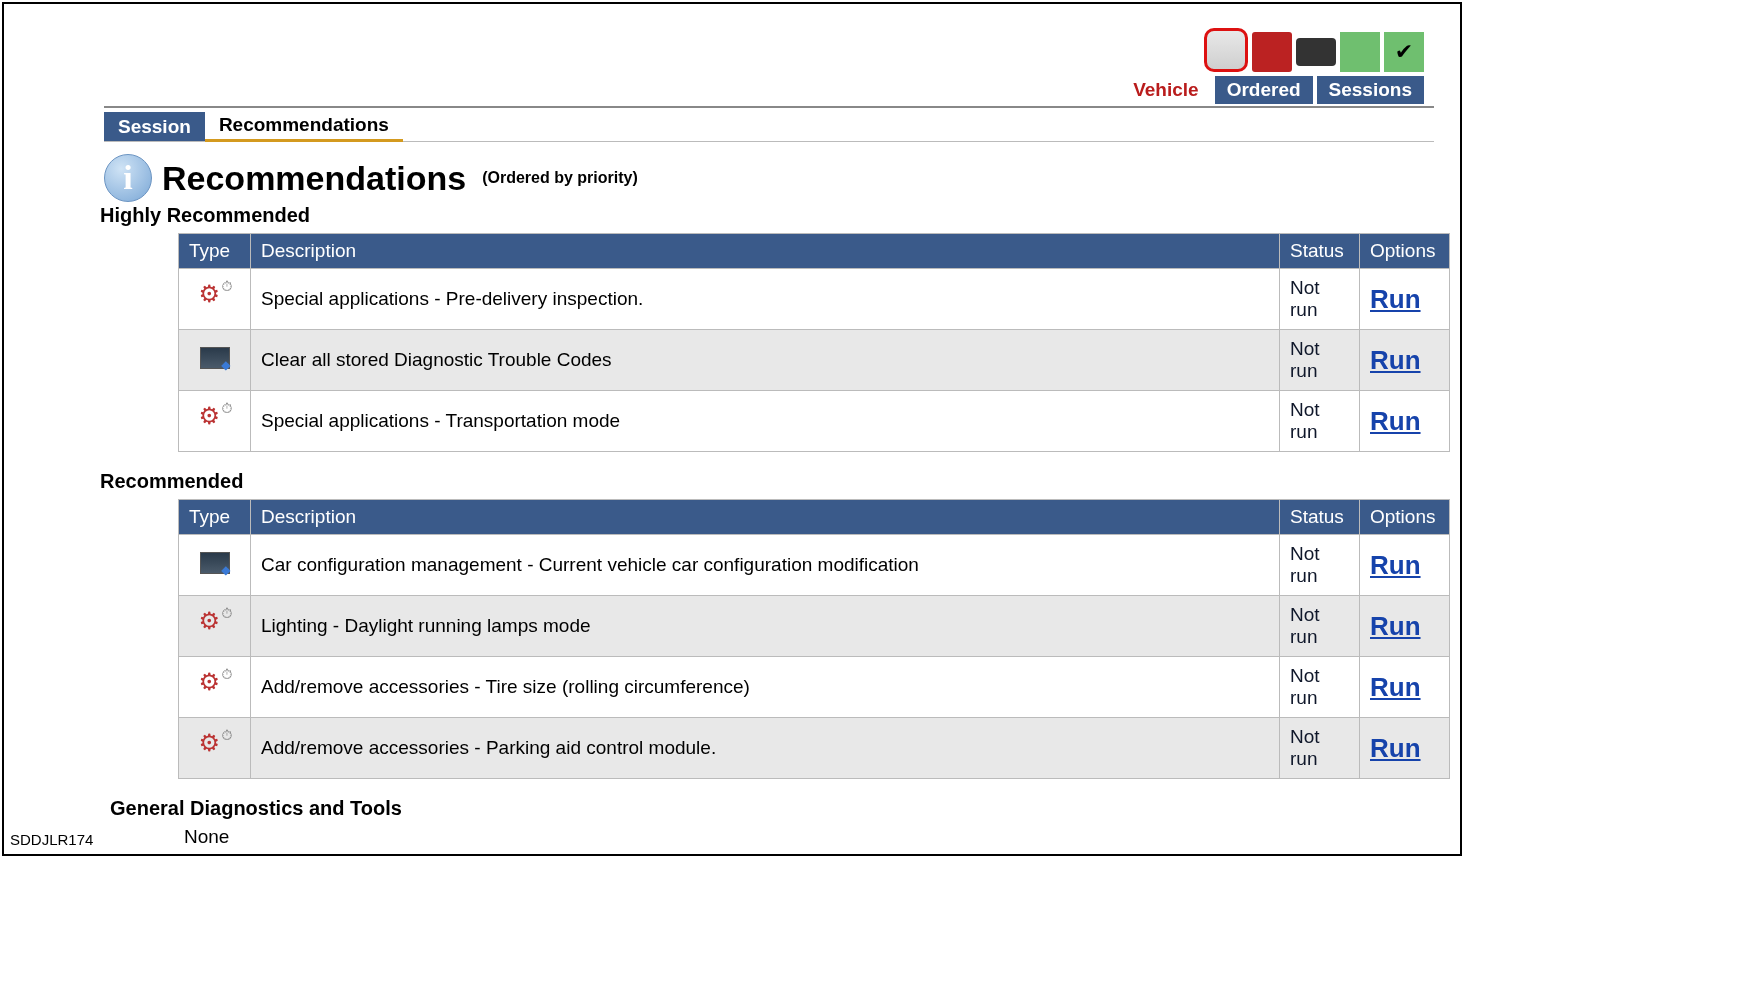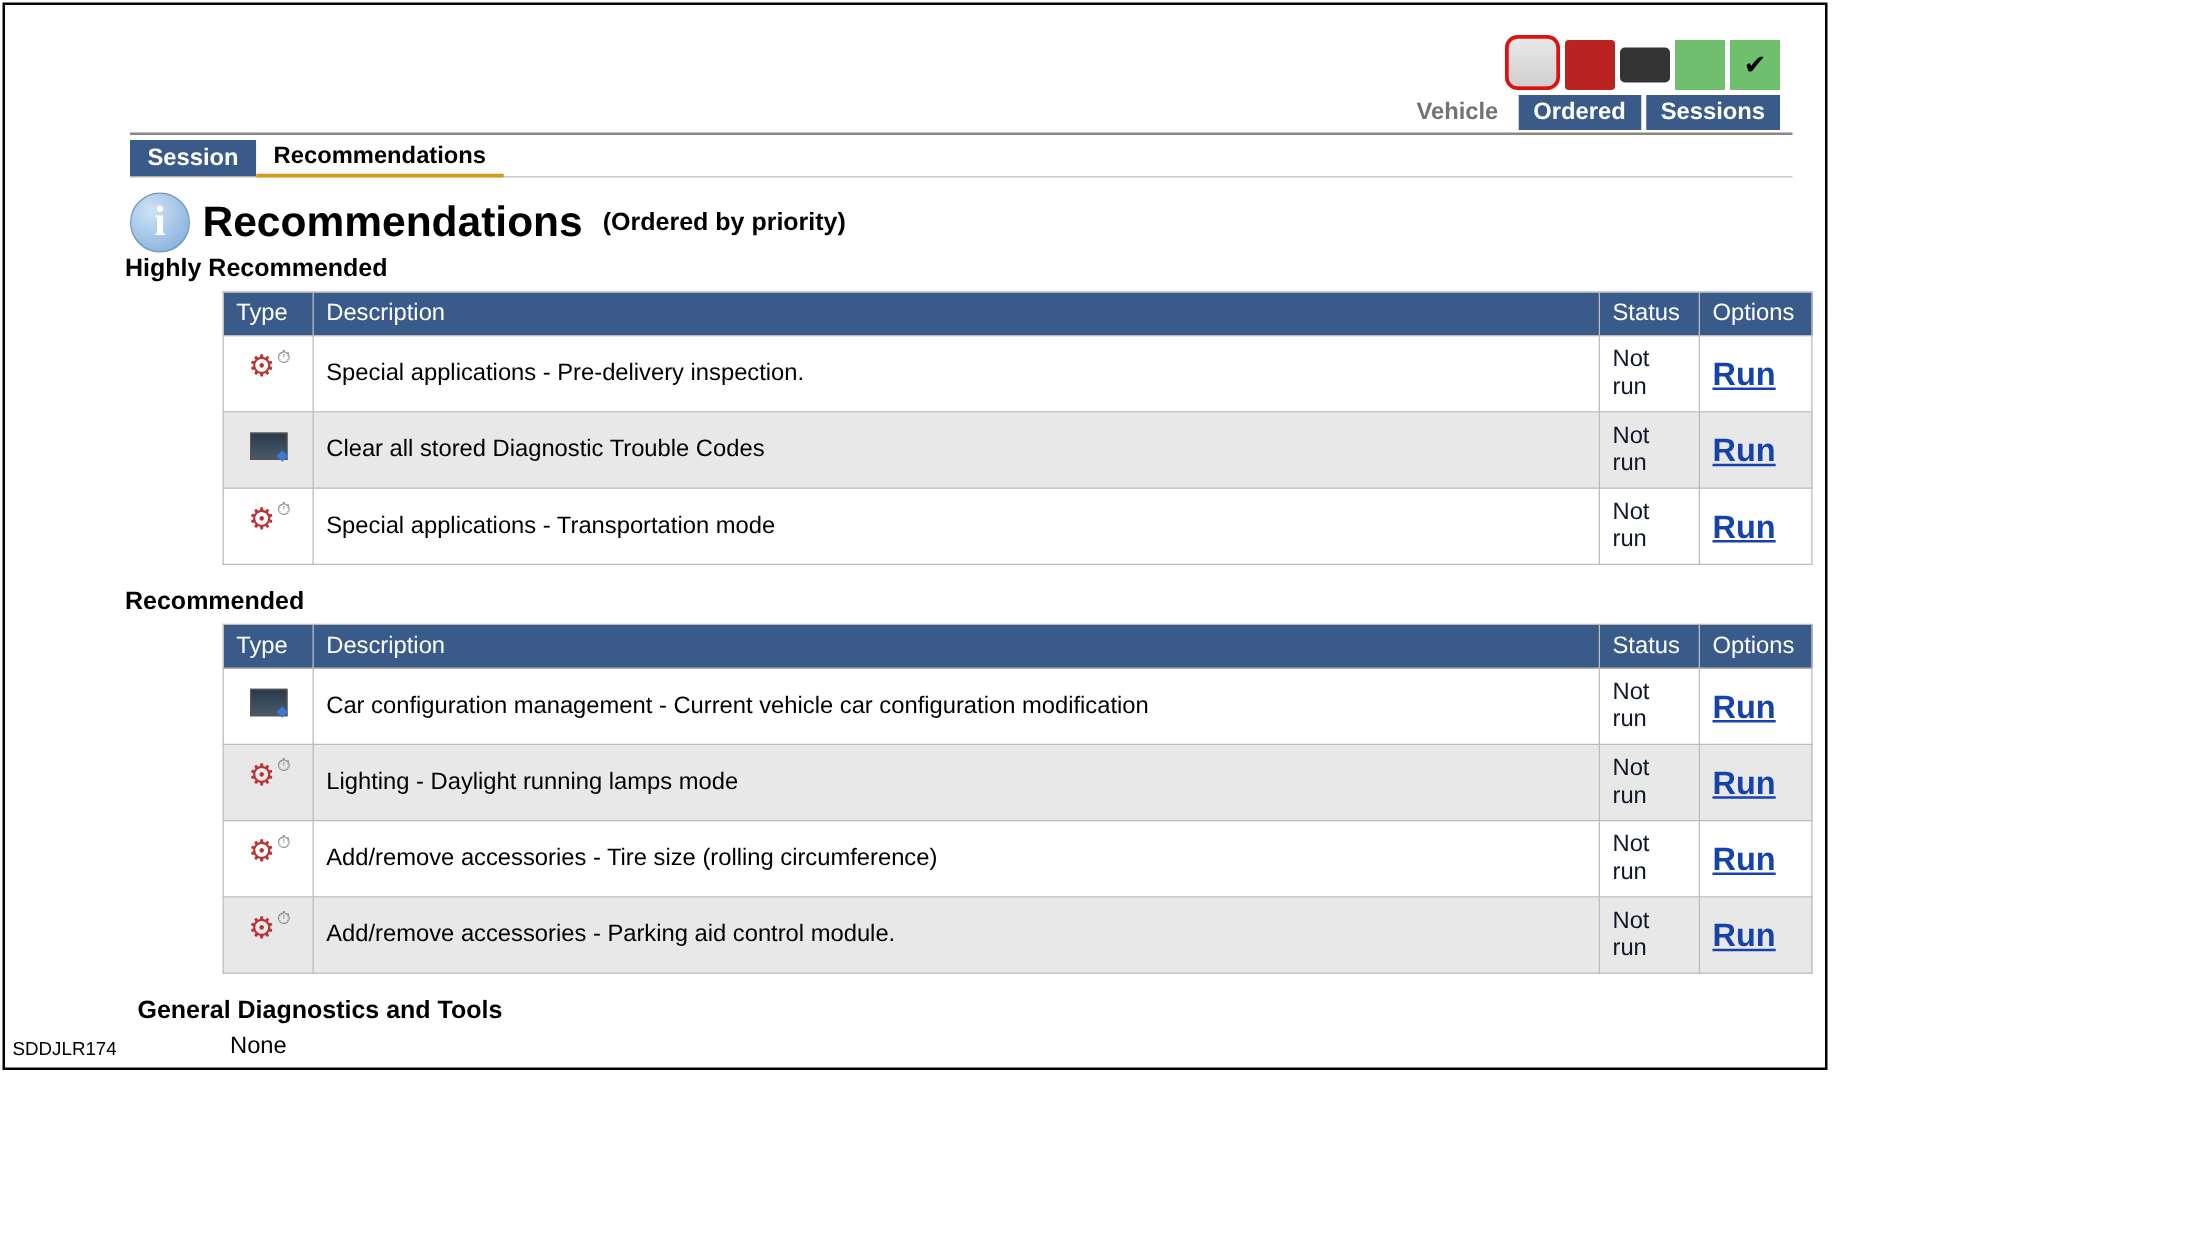--- a/index.html
+++ b/index.html
@@ -64,21 +64,21 @@
   }
   .toolbar-label {
     padding: 3px 12px;
     font-size: 19px;
     font-weight: bold;
     color:#fff;
     background:#3a5a8a;
   }
   .toolbar-label.active {
     background: transparent;
-    color:#737373;
+    color:#b91c1c;
   }
   .divider {
     border-top: 2px solid #888;
     margin-top: 2px;
   }
   
   .tab-bar {
     display: flex;
     align-items: flex-end;
     border-bottom: 1px solid #bbb;
@@ -111,21 +111,21 @@
     border-radius: 50%;
     background: radial-gradient(circle at 35% 30%, #cfe3f5, #7aa7d6);
     color:#fff;
     font-family: Georgia, serif;
     font-weight: bold;
     font-size: 34px;
     display:flex;align-items:center;justify-content:center;
     border: 1px solid #6b94c2;
   }
   .page-title { font-size: 34px; font-weight: bold;}
-  .page-subtitle { font-size: 20px; font-weight: bold; margin-left: 6px;}
+  .page-subtitle { font-size: 16px; font-weight: bold; margin-left: 6px;}
   .section-heading { font-size: 20px; font-weight: bold; margin: 2px 0 6px -4px;}
   .section-heading.indent0 { margin-left: 6px;}
   
   .rec-table {
     border-collapse: collapse;
     width: 1272px;
     margin: 6px 0 18px 74px;
   }
   .rec-table th {
     background:#3a5a8a;

